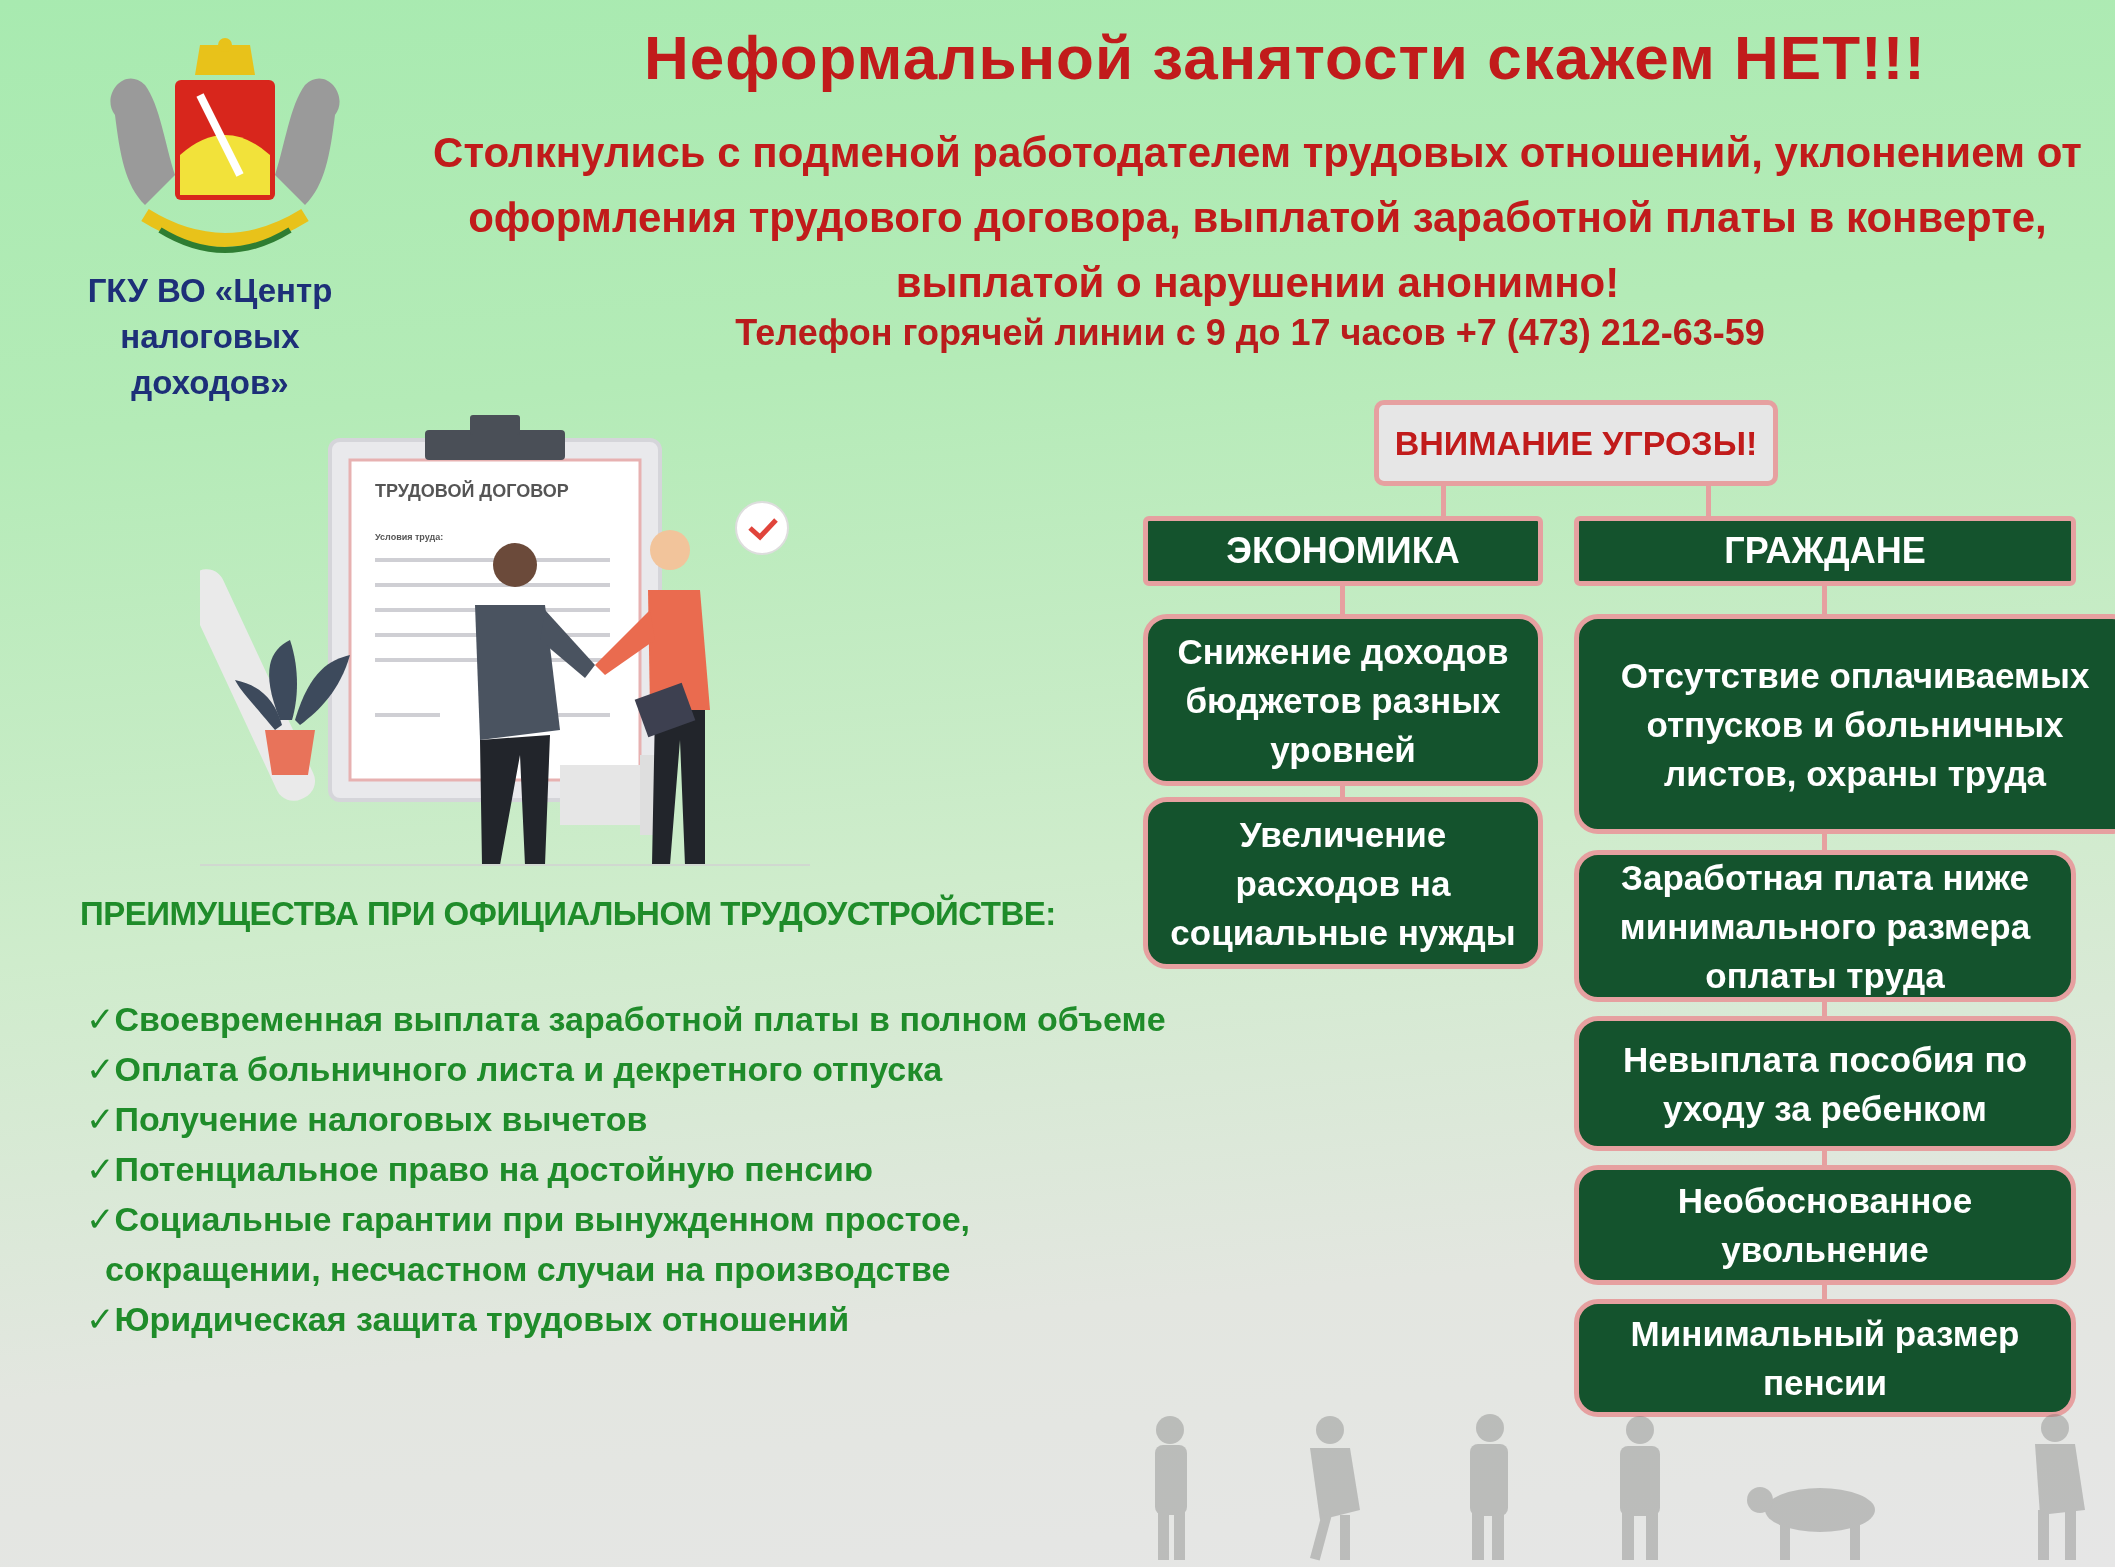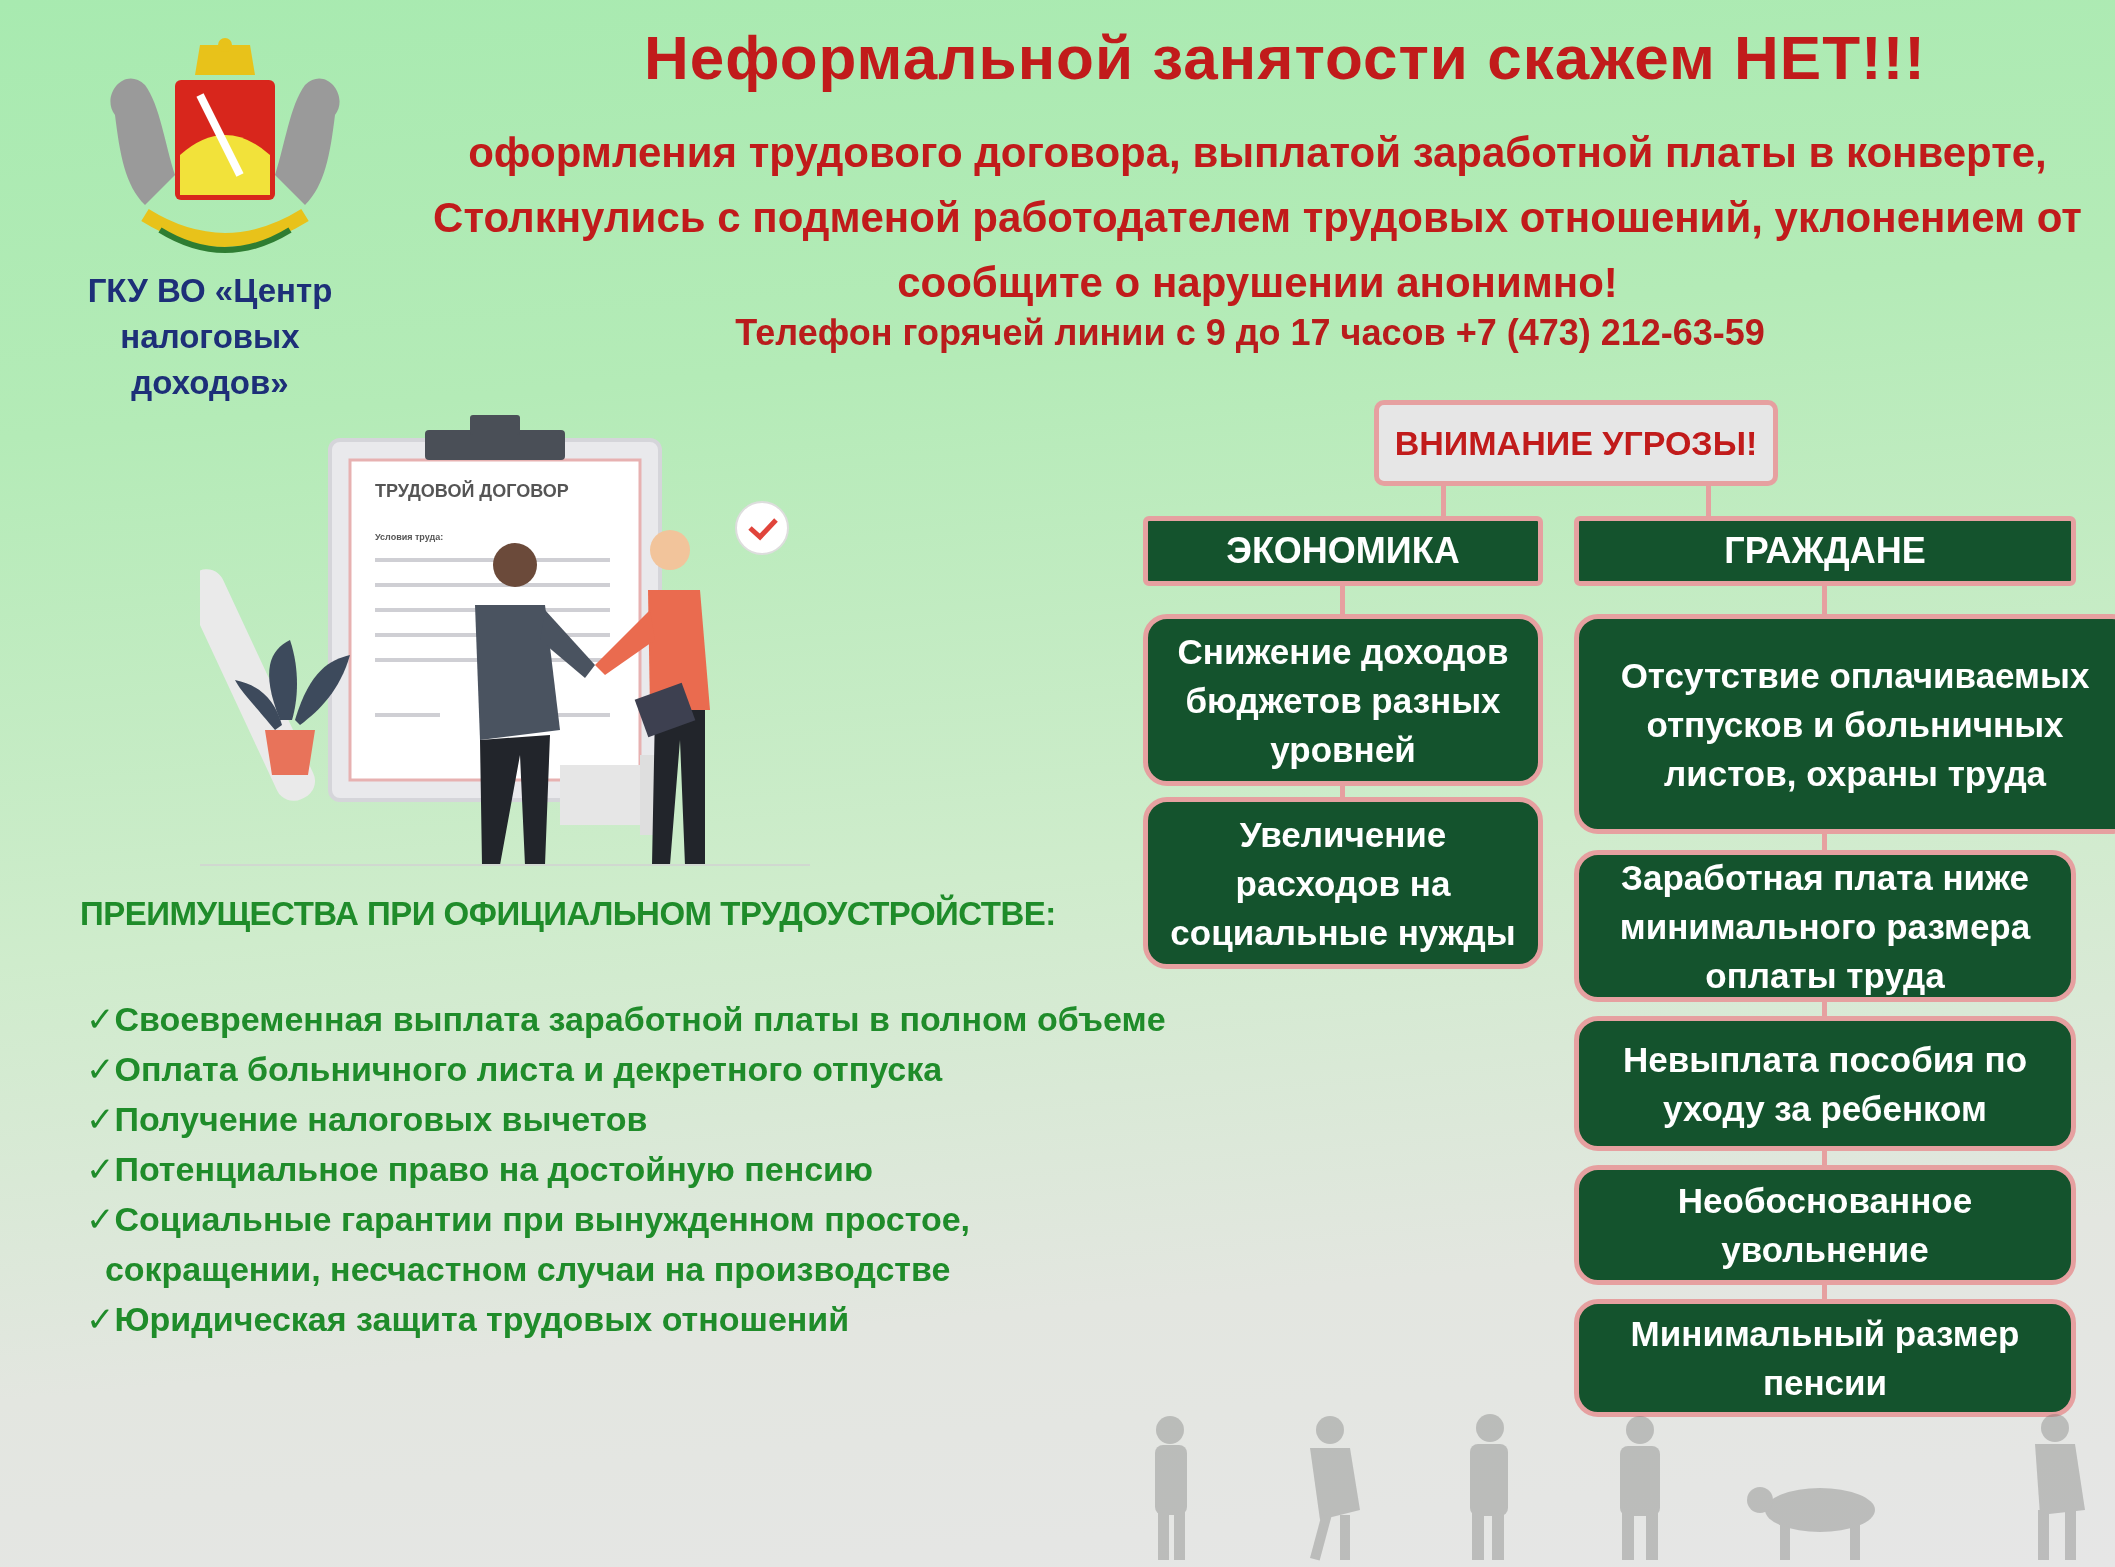--- a/index.html
+++ b/index.html
@@ -47,23 +47,23 @@
     <path d="M40 180 Q120 230 200 180" stroke="#e8c21a" stroke-width="14" fill="none"></path>
     <path d="M55 195 Q120 235 185 195" stroke="#2e7d32" stroke-width="6" fill="none"></path>
   </svg>
 </div>
 <div class="abs org">
   <div>ГКУ ВО «Центр</div>
   <div>налоговых доходов»</div>
 </div>
 <div class="abs title">Неформальной занятости скажем НЕТ!!!</div>
 <div class="abs sub">
+  <div>Столкнулись с подменой работодателем трудовых отношений, уклонением от</div>
   <div>оформления трудового договора, выплатой заработной платы в конверте,</div>
-  <div>Столкнулись с подменой работодателем трудовых отношений, уклонением от</div>
-  <div>сообщите о нарушении анонимно!</div>
+  <div>выплатой о нарушении анонимно!</div>
 </div>
 <div class="abs phone">Телефон горячей линии с 9 до 17 часов +7 (473) 212-63-59</div>
 
 <div class="abs illus">
   <svg width="620" height="470" viewBox="0 0 620 470">
     <rect x="30" y="150" width="40" height="250" rx="18" fill="#eaeaea" transform="rotate(-25 50 275)"></rect>
     <rect x="130" y="30" width="330" height="360" rx="10" fill="#e9e9ec" stroke="#d5d5da" stroke-width="4"></rect>
     <rect x="150" y="50" width="290" height="320" fill="#fff" stroke="#e7b1b1" stroke-width="3"></rect>
     <rect x="225" y="20" width="140" height="30" rx="4" fill="#4a4f57"></rect>
     <rect x="270" y="5" width="50" height="20" rx="3" fill="#4a4f57"></rect>

